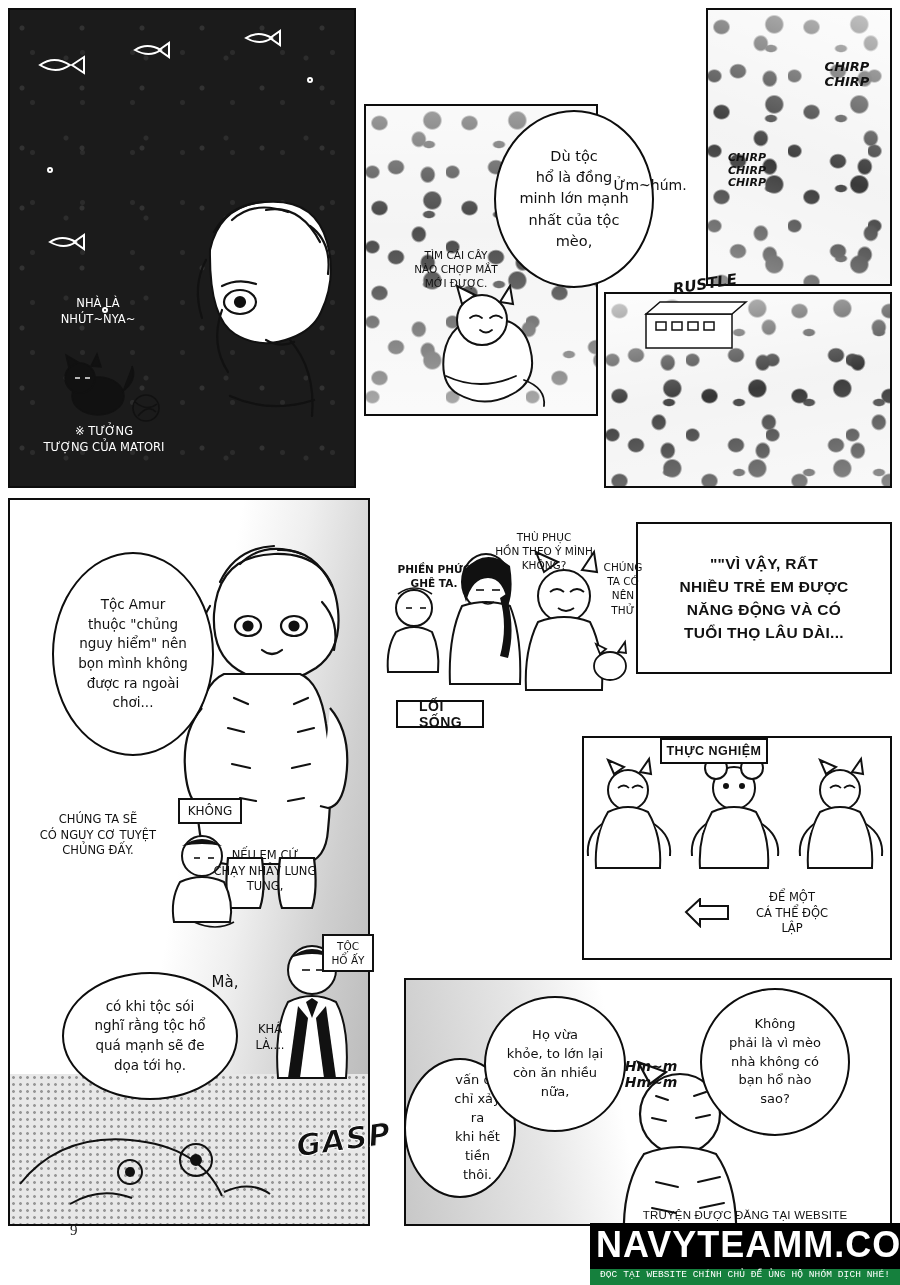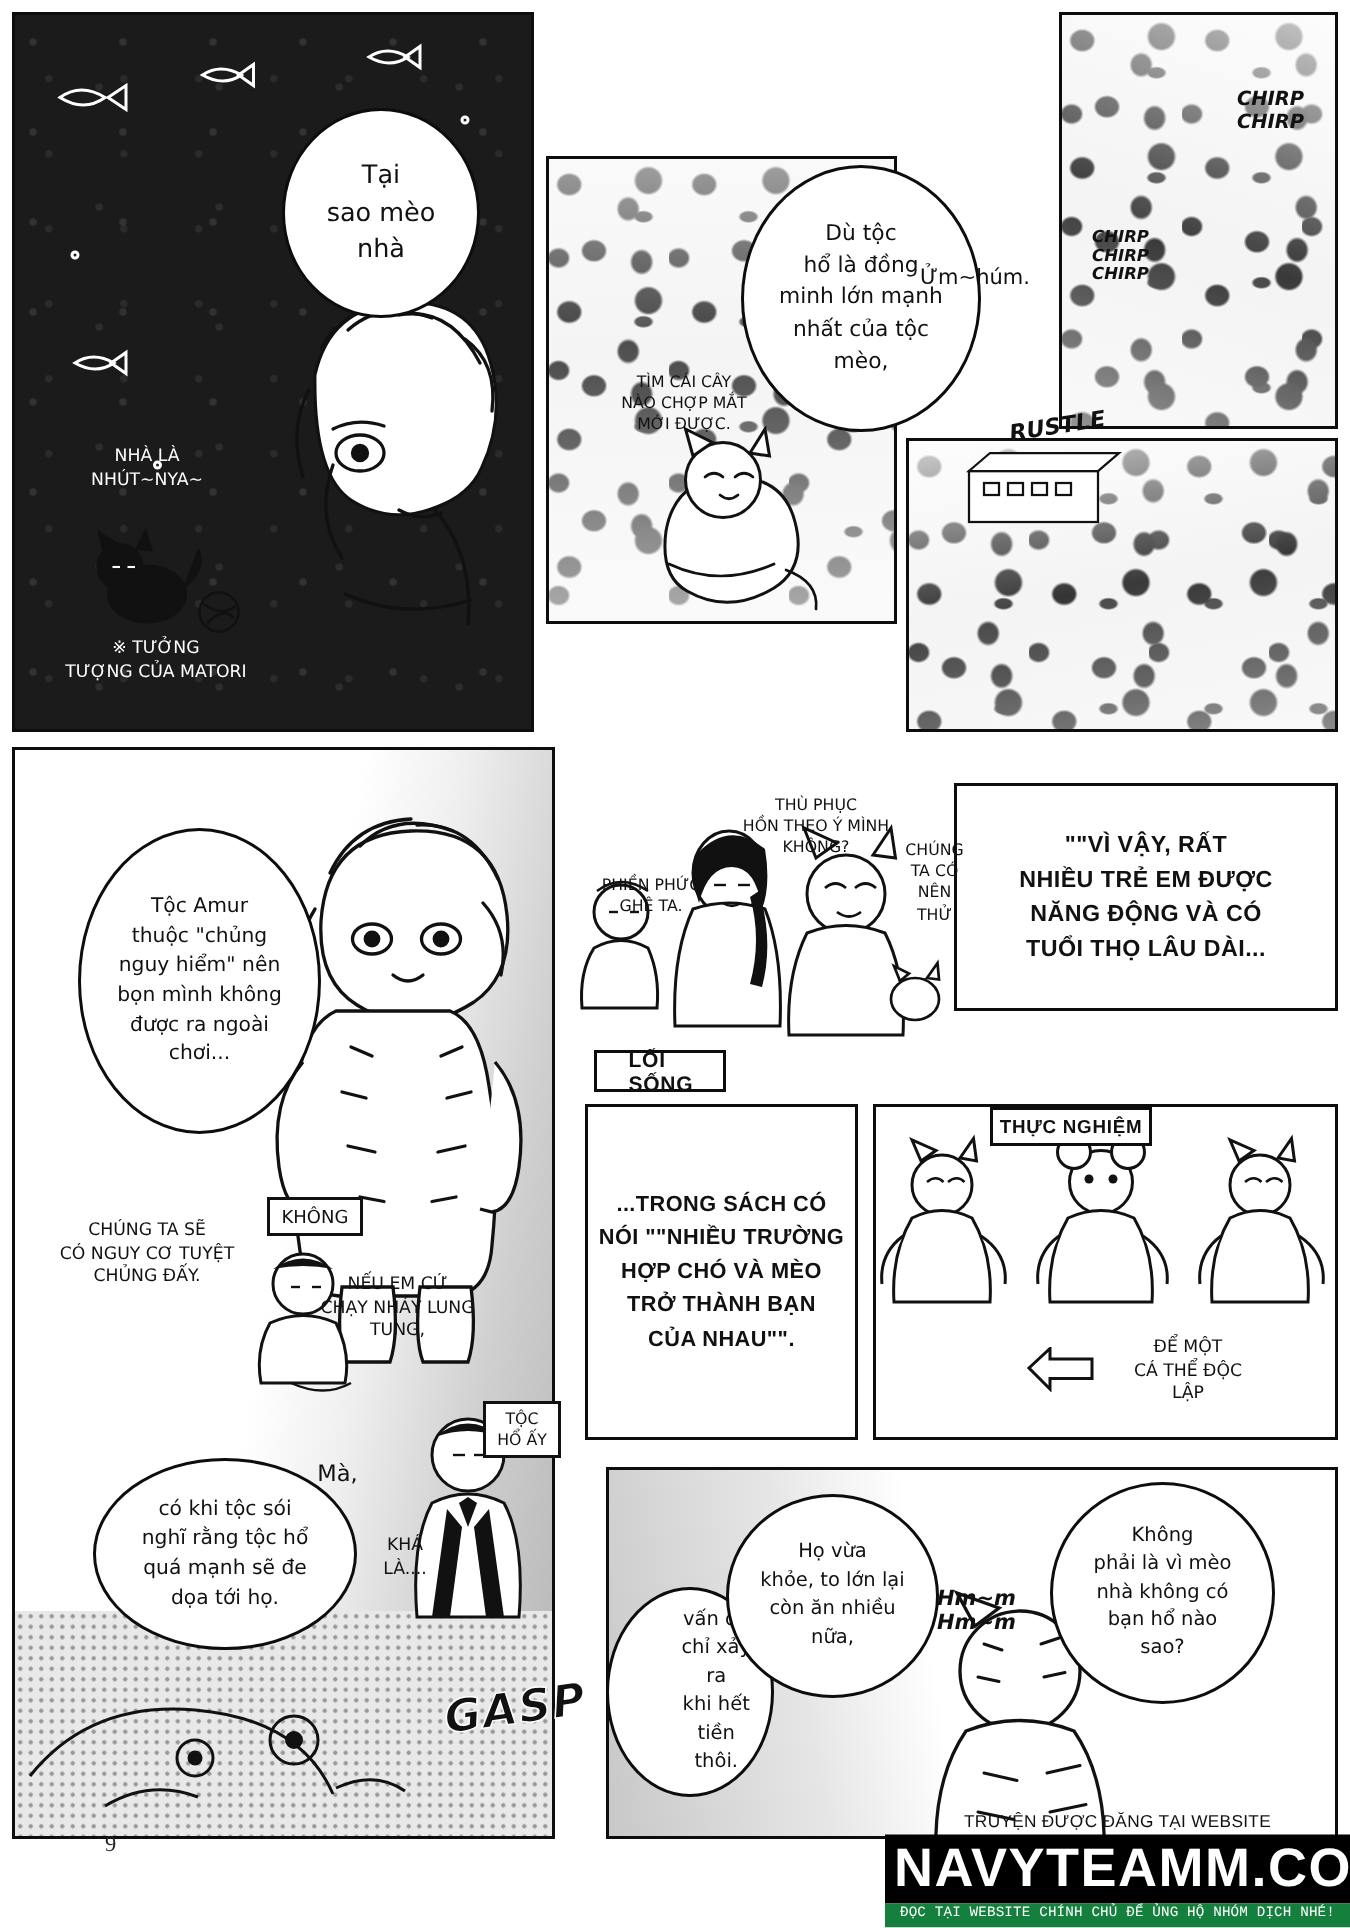--- a/index.html
+++ b/index.html
@@ -246,23 +246,20 @@
         <path d="M39 28 l5 0"></path>
       </g>
       <g fill="none" stroke="#111" stroke-width="1.6">
         <circle cx="100" cy="58" r="13"></circle>
         <path d="M89 52 q12 10 22 2"></path>
         <path d="M92 66 q10 -12 18 -4"></path>
       </g>
     </svg>
   </div>
 
-  <div class="bubble hand" style="left:188px; top:72px; width:132px; height:140px; font-size:17px; white-space:pre-line;">Tại
-sao mèo
-nhà</div>
   <div class="note" style="left:38px; top:296px; width:120px; font-size:11.5px; color:#fff;">NHÀ LÀ
 NHÚT~NYA~</div>
   <div class="note" style="left:24px; top:424px; width:160px; font-size:11.5px; color:#fff;">※ TƯỞNG
 TƯỢNG CỦA MATORI</div>
 
   <div class="panel tone-leaf" style="left:364px; top:104px; width:234px; height:312px;">
     <div style="position:absolute;left:0;top:0;width:100%;height:100%;background:linear-gradient(180deg,rgba(255,255,255,.55),rgba(255,255,255,.1) 40%,rgba(255,255,255,.6));"></div>
     <svg class="figure" width="130" height="130" style="left:58px; top:178px;">
       <g fill="#fff" stroke="#111" stroke-width="2">
         <path d="M20 70 q6 -34 40 -36 q38 -2 46 30 q8 30 -14 44 q-30 18 -58 2 q-18 -10 -14 -40 z"></path>
@@ -455,45 +452,38 @@
         <path d="M180 110 q8 6 16 0"></path>
       </g>
 
       <g fill="#fff" stroke="#111" stroke-width="1.8">
         <ellipse cx="232" cy="168" rx="16" ry="14"></ellipse>
         <path d="M222 156 l-4 -10 l10 5 z"></path>
         <path d="M240 154 l7 -10 l1 11 z"></path>
       </g>
     </svg>
   </div>
-  <div class="note" style="left:380px; top:583px; width:108px; font-size:10.5px;">PHIỀN PHỨC
+  <div class="note" style="left:380px; top:562px; width:108px; font-size:10.5px;font-weight:bold;">PHIỀN PHỨC
 GHÊ TA.</div>
   <div class="note" style="left:484px; top:530px; width:120px; font-size:10.5px;">THÙ PHỤC
 HỒN THEO Ý MÌNH
 KHÔNG?</div>
   <div class="note" style="left:592px; top:560px; width:62px; font-size:10.5px;">CHÚNG
 TA CÓ
 NÊN
 THỬ</div>
   <div class="label-box" style="left:396px; top:700px; width:88px; height:28px; font-size:14px;padding-left:21px;">LỐI SỐNG</div>
 
   <div class="panel" style="left:636px; top:522px; width:256px; height:152px;">
     <div class="caption-strong" style="position:absolute;left:0;top:0;width:100%;height:100%;display:flex;align-items:center;justify-content:center;text-align:center;font-size:15.5px;line-height:1.5;white-space:pre-line;">""VÌ VẬY, RẤT
 NHIỀU TRẺ EM ĐƯỢC
 NĂNG ĐỘNG VÀ CÓ
 TUỔI THỌ LÂU DÀI...</div>
   </div>
 
-  <div class="panel" style="left:390px; top:736px; width:182px; height:224px;">
-    <div class="caption-strong" style="position:absolute;left:0;top:0;width:100%;height:100%;display:flex;align-items:center;justify-content:center;text-align:center;font-size:14.5px;line-height:1.55;white-space:pre-line;padding:6px;box-sizing:border-box;">...TRONG SÁCH CÓ
-NÓI ""NHIỀU TRƯỜNG
-HỢP CHÓ VÀ MÈO
-TRỞ THÀNH BẠN
-CỦA NHAU"".</div>
-  </div>
 
   <div class="panel" style="left:582px; top:736px; width:310px; height:224px;">
     <svg width="310" height="224" style="position:absolute;left:0;top:0">
 
       <g fill="#fff" stroke="#111" stroke-width="2">
         <circle cx="44" cy="52" r="20"></circle>
         <path d="M30 36 l-6 -14 l16 7 z"></path>
         <path d="M56 34 l9 -13 l2 15 z"></path>
         <path d="M24 74 q20 -10 40 0 q14 24 12 56 l-64 0 q-2 -32 12 -56 z"></path>
         <path d="M18 86 q-16 12 -14 32"></path>

